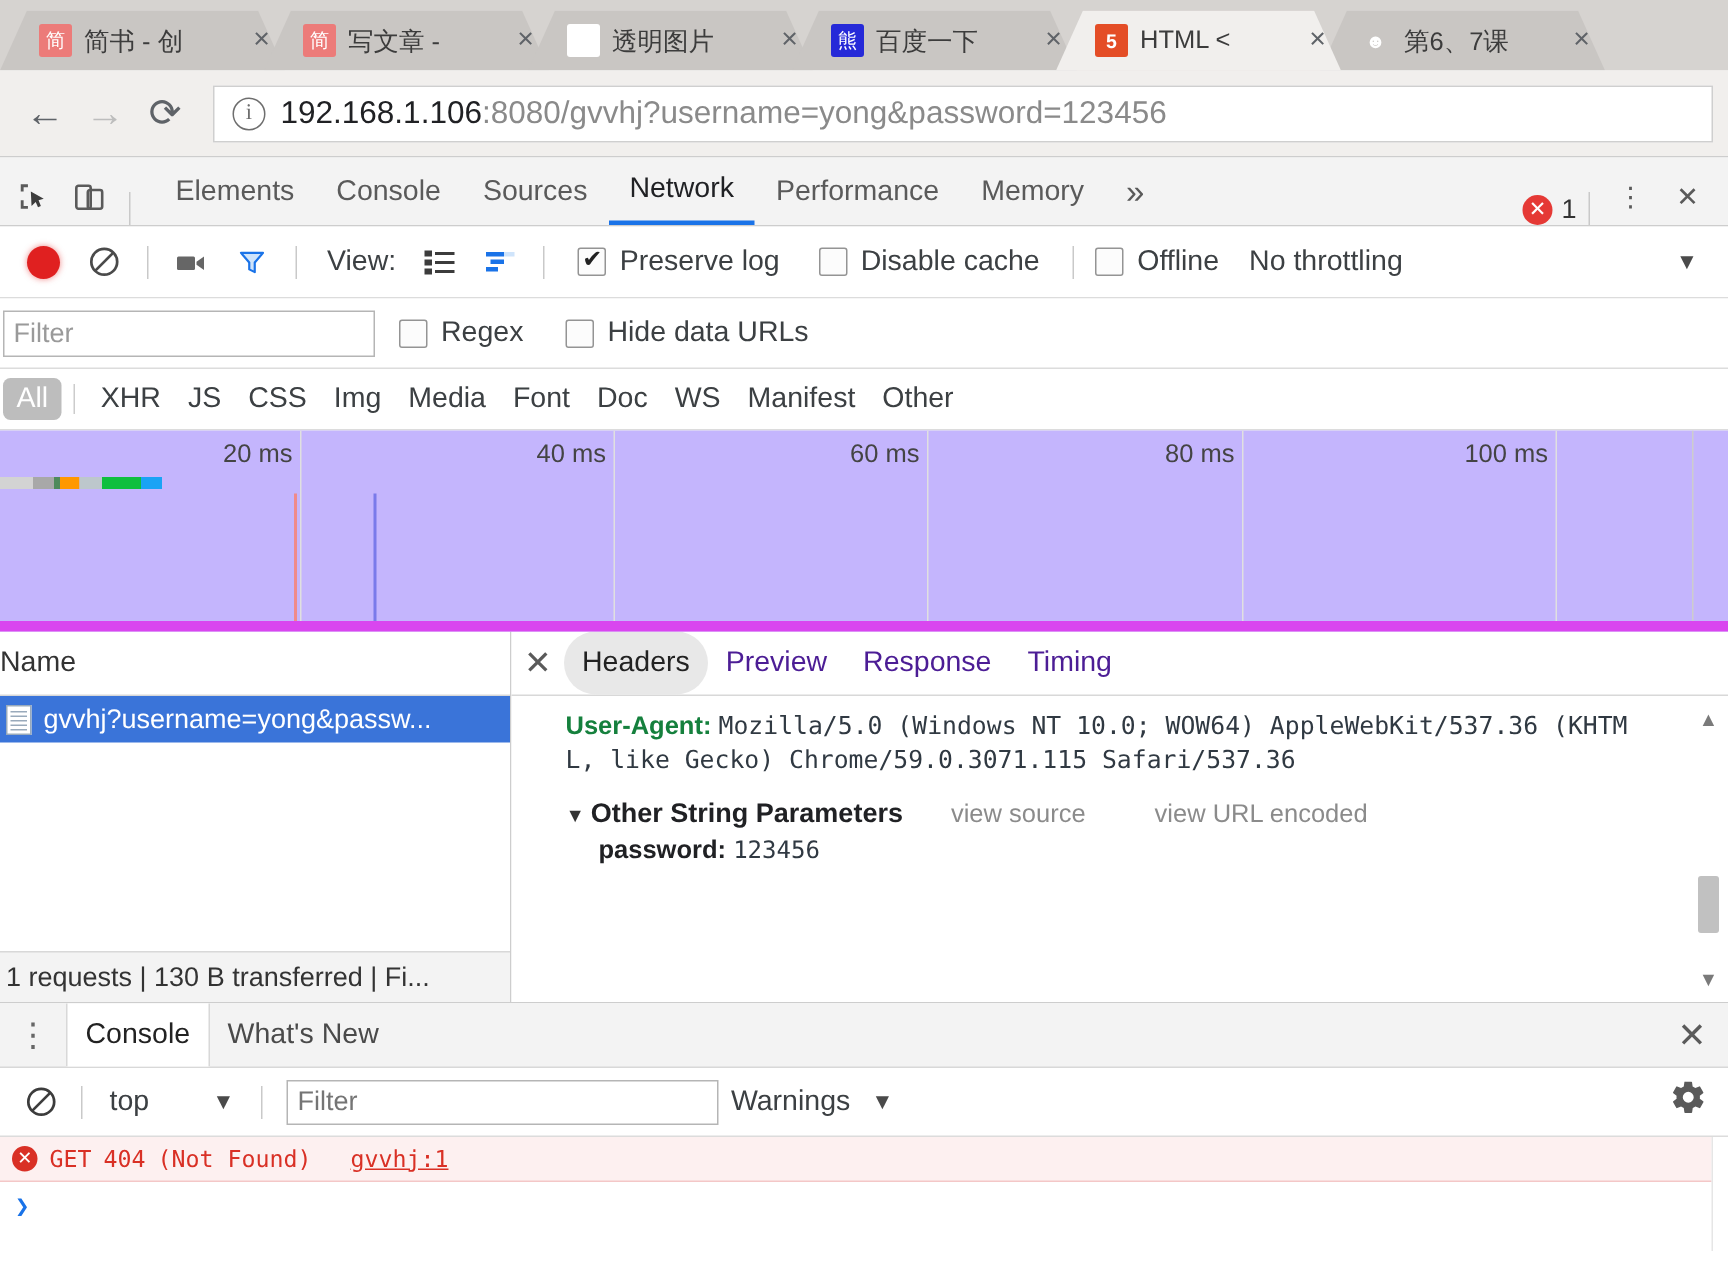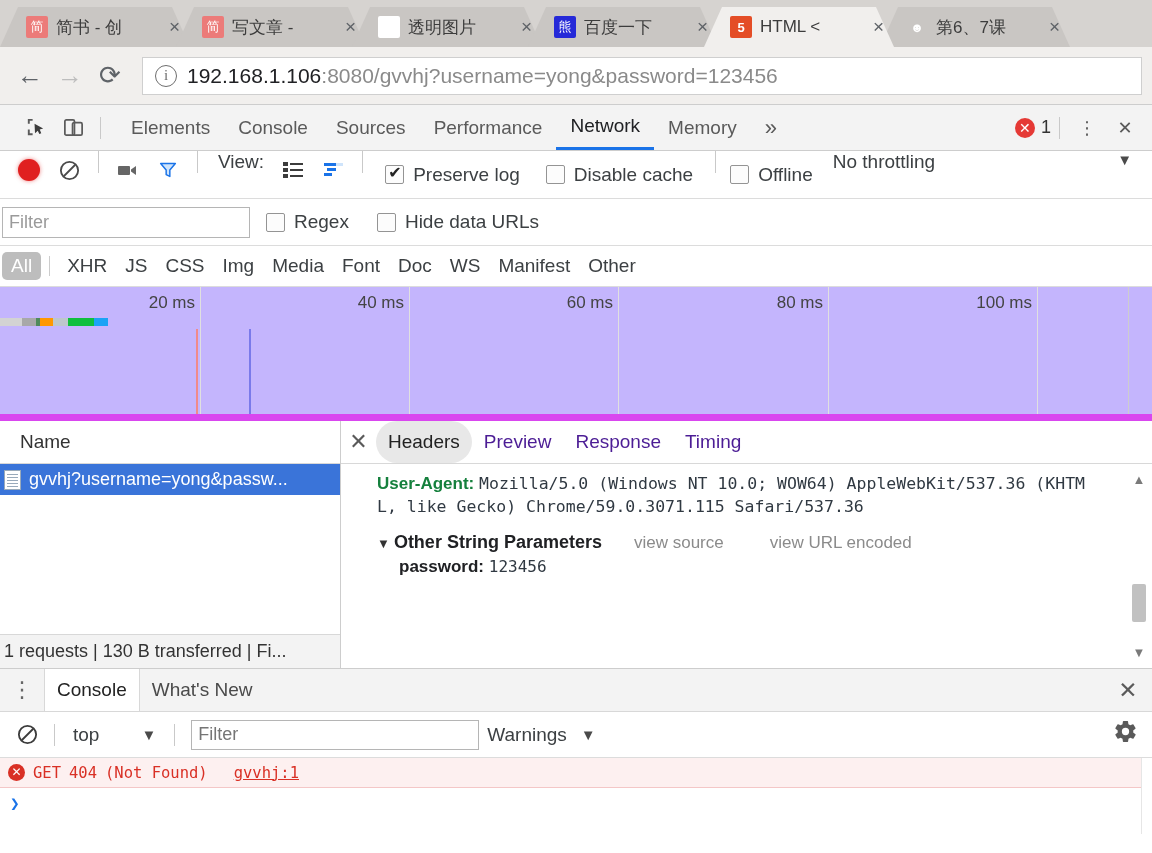--- a/index.html
+++ b/index.html
@@ -78,23 +78,23 @@
   .omnibox .url-host { color: #202124; }
   .omnibox .url-rest { color: #8a8a8a; }
 
   
   .devtools {
     position: absolute; top: 104px; left: 0; width: 1152px; height: 749px;
     background: #fff; border-top: 1px solid #cdcdcd;
     font-size: 18px; color: #303942;
   }
   .dt-tabbar {
-    height: 46px; display: flex; align-items: center;
+    height: 46px; display: flex; align-items: flex-end;
     border-bottom: 1px solid #cdcdcd; background: #f3f3f3;
-    padding-left: 16px;
+    padding-left: 2px;
   }
   .dt-iconbtn {
     width: 38px; height: 38px; flex: 0 0 38px;
     display: flex; align-items: center; justify-content: center; color: #5a5a5a;
   }
   .dt-sep { width: 1px; height: 22px; background: #c9c9c9; margin: 0 8px; flex: 0 0 1px; }
   .dt-panels { display: flex; align-items: center; height: 100%; margin-left: 8px; }
   .dt-panel {
     padding: 0 14px; height: 100%; display: flex; align-items: center;
     color: #5a5a5a; font-size: 19px; white-space: nowrap;
@@ -103,21 +103,21 @@
   .dt-more { padding: 0 14px; font-size: 22px; color: #5a5a5a; }
   .dt-spacer { flex: 1 1 auto; }
   .err-badge { display: flex; align-items: center; gap: 6px; font-size: 18px; color: #333; }
   .err-dot {
     width: 20px; height: 20px; border-radius: 50%; background: #e53935;
     color: #fff; font-size: 14px; line-height: 20px; text-align: center;
     font-family: "DejaVu Sans", sans-serif;
   }
 
   .net-toolbar {
-    height: 48px; display: flex; gap: 2px;
+    height: 48px; display: flex; align-items: center; gap: 2px;
     padding: 0 10px; border-bottom: 1px solid #dcdcdc; background: #fff;
   }
   .rec-dot {
     width: 22px; height: 22px; border-radius: 50%; background: #e02020;
     box-shadow: 0 0 4px rgba(224,32,32,.55);
   }
   .tb-label { font-size: 19px; color: #3c4043; margin: 0 8px 0 10px; }
   .cb {
     width: 19px; height: 19px; border: 1px solid #949494; background: #fcfcfc;
     border-radius: 2px; flex: 0 0 19px; display: inline-block; position: relative;
@@ -162,21 +162,21 @@
     position: absolute; right: 6px; top: 6px; font-size: 17px; color: #444; white-space: nowrap;
   }
   .ov-bar { position: absolute; top: 31px; left: 0; height: 8px; display: flex; }
   .ov-seg { height: 8px; }
   .ov-line { position: absolute; top: 42px; width: 2px; height: 92px; }
 
   
   .split { display: flex; height: 248px; border-bottom: 1px solid #cdcdcd; }
   .reqlist { width: 341px; flex: 0 0 341px; border-right: 1px solid #cdcdcd; display: flex; flex-direction: column; }
   .reqlist-head {
-    height: 43px; display: flex; align-items: center; padding-left: 20px;
+    height: 43px; display: flex; align-items: center; padding-left: 0;
     font-size: 19px; color: #333; border-bottom: 1px solid #d8d8d8; background: #fff;
   }
   .req-row {
     height: 31px; display: flex; align-items: center; gap: 8px; padding-left: 4px;
     background: #3a74d9; color: #fff; font-size: 18px; white-space: nowrap; overflow: hidden;
   }
   .doc-icon {
     width: 17px; height: 20px; flex: 0 0 17px; background: #fff; border: 1px solid #9ab;
     position: relative;
   }
@@ -332,22 +332,22 @@
       <svg width="23" height="23" viewBox="0 0 24 24">
           <rect x="3" y="4" width="10" height="16" rx="1.5" fill="none" stroke="#5a5a5a" stroke-width="1.8"></rect>
           <rect x="11" y="7" width="10" height="13" rx="1.5" fill="none" stroke="#5a5a5a" stroke-width="1.8"></rect>
         </svg>
     </div>
     <div class="dt-sep"></div>
     <div class="dt-panels">
       <div class="dt-panel">Elements</div>
       <div class="dt-panel">Console</div>
       <div class="dt-panel">Sources</div>
+      <div class="dt-panel active">Network</div>
       <div class="dt-panel">Performance</div>
-      <div class="dt-panel active">Network</div>
       <div class="dt-panel">Memory</div>
       <div class="dt-more">»</div>
     </div>
     <div class="dt-spacer"></div>
     <div class="err-badge">
       <span class="err-dot">✕</span>
       <span>1</span>
     </div>
     <div class="dt-sep"></div>
     <div class="dt-iconbtn">⋮</div>

